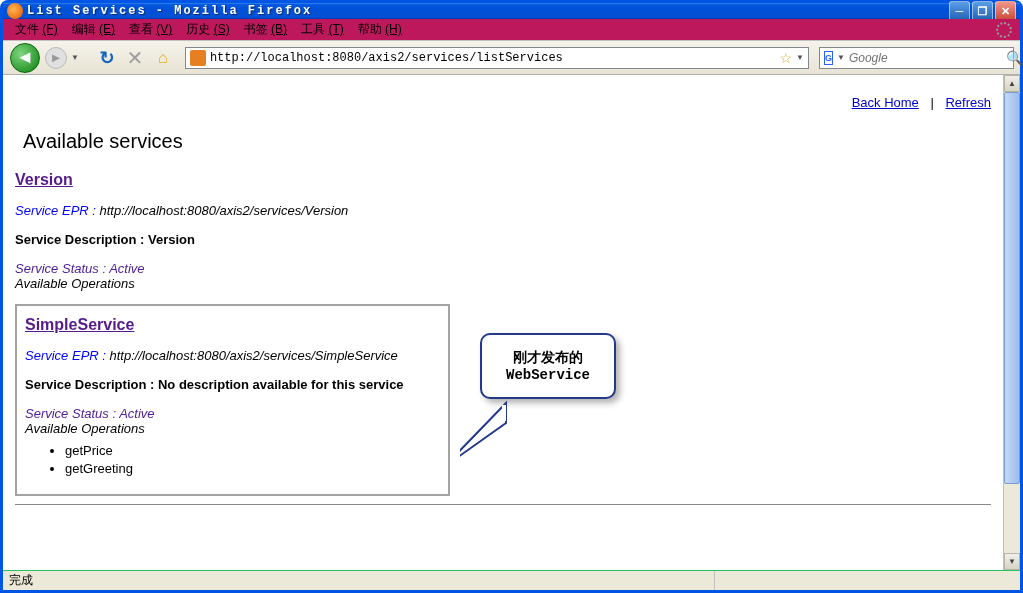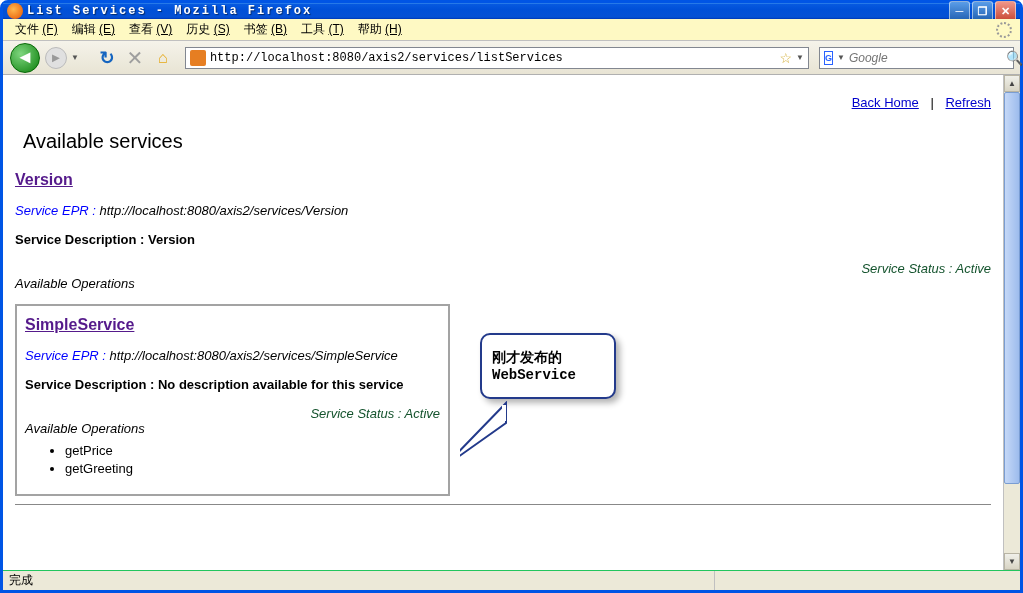--- a/index.html
+++ b/index.html
@@ -9,21 +9,21 @@
     
     .titlebar { height: 16px; background: linear-gradient(to bottom, #3b8eed 0%, #0659e0 8%, #0050d8 40%, #0551d4 88%, #0049cc 93%, #003fc0 95%, #003cb9 100%); display: flex; align-items: center; padding: 0 4px; color: white; }
     .titlebar-icon { width: 16px; height: 16px; margin-right: 4px; background: radial-gradient(circle at 40% 40%, #ffb74d, #e65100); border-radius: 50%; }
     .titlebar-text { font-family: "Courier New", monospace; font-size: 12px; font-weight: bold; letter-spacing: 2px; flex: 1; text-shadow: 1px 1px 1px rgba(0,0,0,0.5); }
     .titlebar-buttons { display: flex; gap: 2px; }
     .tb-btn { width: 21px; height: 21px; border-radius: 3px; border: 1px solid rgba(255,255,255,0.5); display: flex; align-items: center; justify-content: center; font-size: 11px; color: white; font-weight: bold; }
     .tb-min { background: linear-gradient(to bottom, #5a9de8, #1f5fb0); }
     .tb-max { background: linear-gradient(to bottom, #5a9de8, #1f5fb0); }
     .tb-close { background: linear-gradient(to bottom, #f09689, #c74632); }
     
-    .menubar { height: 22px; background: #fef9c3; display: flex; align-items: center; padding: 0 8px; gap: 6px; border-bottom: 1px solid #c0c0c0; }
+    .menubar { height: 22px; background: #be185d; display: flex; align-items: center; padding: 0 8px; gap: 6px; border-bottom: 1px solid #c0c0c0; }
     .menu-item { padding: 2px 4px; cursor: default; font-size: 12px; }
     .throbber { margin-left: auto; width: 16px; height: 16px; border: 2px dotted #999; border-radius: 50%; }
     
     .toolbar { height: 34px; background: linear-gradient(to bottom, #f5f3ea, #e8e4d4); display: flex; align-items: center; padding: 0 6px; gap: 4px; border-bottom: 1px solid #b0b0b0; }
     .nav-btn { width: 32px; height: 30px; display: flex; align-items: center; justify-content: center; }
     .back-btn { width: 30px; height: 30px; border-radius: 50%; background: radial-gradient(circle at 35% 35%, #7fd67f, #0a7e0a); border: 1px solid #076907; display: flex; align-items: center; justify-content: center; color: white; font-size: 18px; }
     .fwd-btn { width: 22px; height: 22px; border-radius: 50%; background: #e0e0e0; border: 1px solid #bbb; display: flex; align-items: center; justify-content: center; color: #999; font-size: 13px; }
     .dropdown-arrow { font-size: 8px; color: #555; }
     .tool-btn { width: 24px; height: 24px; display: flex; align-items: center; justify-content: center; font-size: 18px; }
     .reload-icon { color: #1565c0; font-weight: bold; }
@@ -49,29 +49,29 @@
     .top-links { text-align: right; padding: 4px 0; font-size: 13px; }
     .top-links a { color: #0000cc; text-decoration: underline; }
     .top-links-sep { margin: 0 8px; }
     
     .page-heading { font-size: 20px; font-weight: normal; margin: 16px 0 18px 8px; }
     .service-link { color: #551a8b; text-decoration: underline; font-size: 16px; font-weight: bold; display: inline-block; margin-bottom: 14px; }
     .epr-label { color: #0000ff; font-style: italic; }
     .epr-value { font-style: italic; }
     .epr-line { margin-bottom: 14px; }
     .desc-line { font-weight: bold; margin-bottom: 14px; }
-    .status-line { color: #14532d; font-style: italic; text-align: right; }
+    .status-line { color: #4c1d95; font-style: italic; }
     .avail-ops { font-style: italic; margin-bottom: 6px; }
     .ops-list { margin-left: 40px; margin-bottom: 2px; }
     .ops-list li { font-size: 13px; line-height: 1.4; }
     
     .service-box { border: 2px solid #a3a3a3; padding: 10px 8px 14px 8px; margin-top: 13px; width: 435px; }
     
     .callout { position: absolute; left: 477px; top: 258px; width: 136px; }
-    .callout-box { background: white; border: 2px solid #233a8b; border-radius: 10px; padding: 14px 10px; text-align: left; font-family: "SimSun", "Courier New", monospace; font-size: 14px; font-weight: bold; box-shadow: 4px 4px 6px rgba(0,0,0,0.3); }
+    .callout-box { background: white; border: 2px solid #233a8b; border-radius: 10px; padding: 14px 10px; text-align: center; font-family: "SimSun", "Courier New", monospace; font-size: 14px; font-weight: bold; box-shadow: 4px 4px 6px rgba(0,0,0,0.3); }
     .callout-tail { position: absolute; left: -20px; top: 68px; }
     
     hr.divider { margin-top: 8px; border: none; border-top: 1px solid #888; }
     
     .statusbar { height: 20px; background: #ece9d8; border-top: 1px solid #22c55e; display: flex; align-items: center; padding: 0 6px; font-size: 12px; }
     .statusbar-panel { flex: 1; }
     .statusbar-right { width: 300px; border-left: 1px solid #c0c0c0; height: 100%; }
   </style>
 </head>
 <body>

